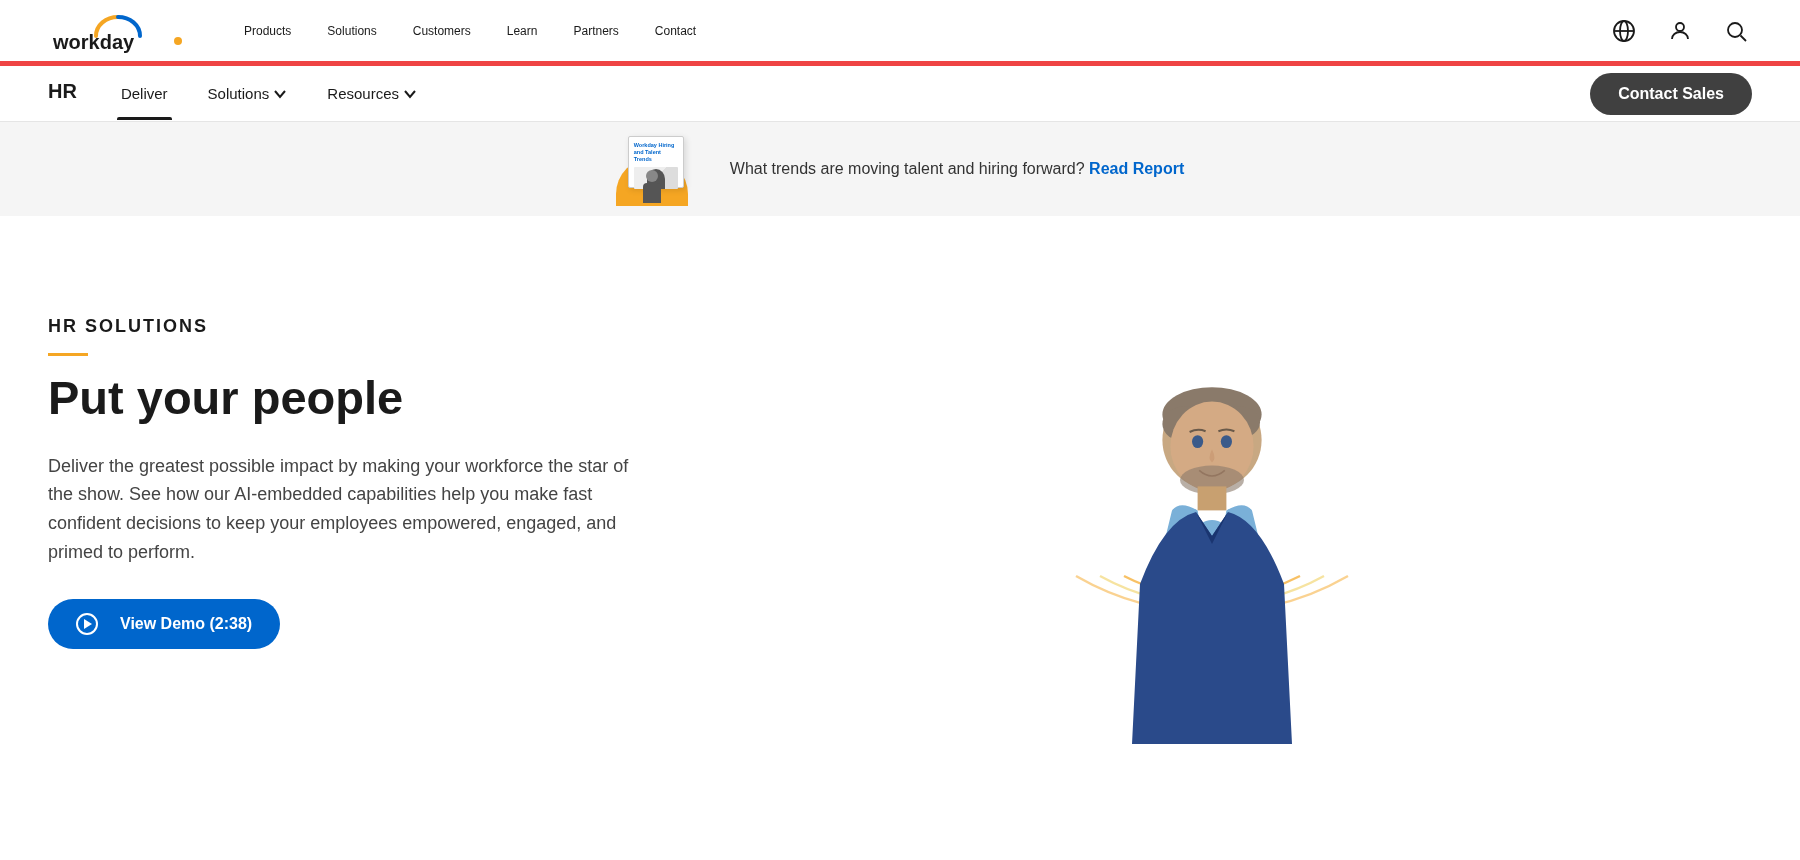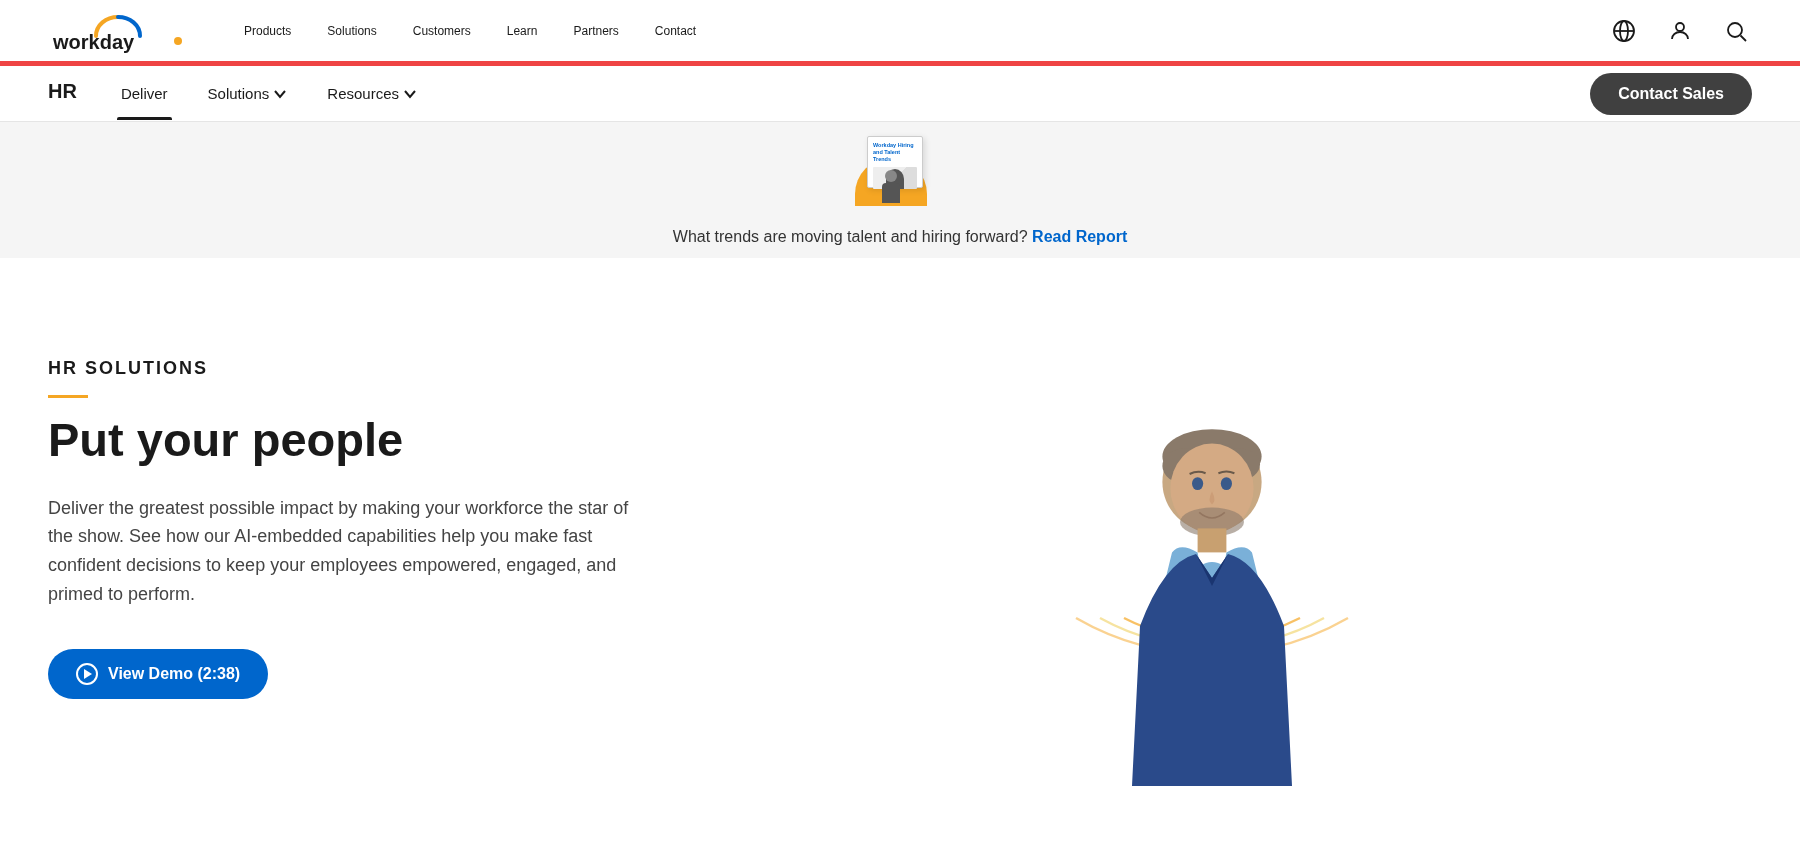--- a/index.html
+++ b/index.html
@@ -54,21 +54,20 @@
       background: #404040; color: #fff; border: none;
       padding: 12px 28px; border-radius: 50px;
       font-size: 16px; font-weight: 600; cursor: pointer;
     }
 
     
     .banner {
       background: #f5f5f5; display: flex; align-items: center;
       justify-content: center; padding: 12px 48px; gap: 24px;
       min-height: 80px;
-      flex-direction: column;
     }
     .banner-image-container {
       position: relative; width: 90px; height: 70px; flex-shrink: 0;
     }
     .banner-text { font-size: 16px; color: #333; }
     .banner-link { color: #0066cc; font-weight: 600; cursor: pointer; text-decoration: none; }
 
     
     .hero {
       display: flex; align-items: flex-start; padding: 80px 48px 60px 48px;
@@ -81,27 +80,27 @@
     }
     .hero-label-underline {
       width: 40px; height: 3px; background: #f5a623; margin-top: 6px;
     }
     .hero-title {
       font-size: 47px; font-weight: 800; color: #1a1a1a;
       line-height: 1.1; margin-bottom: 28px; margin-top: 16px;
     }
     .hero-desc {
       font-size: 18px; color: #444; line-height: 1.6;
-      max-width: 600px; margin-bottom: 40px;
+      max-width: 600px; margin-bottom: 32px;
     }
     .view-demo-btn {
       background: #0066cc; color: #fff; border: none;
       padding: 14px 28px; border-radius: 50px;
       font-size: 16px; font-weight: 600; cursor: pointer;
-      display: inline-flex; align-items: center; gap: 10px;
+      display: inline-flex; align-items: center; gap: 22px;
     }
     .play-icon {
       width: 22px; height: 22px; border-radius: 50%;
       border: 2px solid #fff; display: flex; align-items: center; justify-content: center;
       flex-shrink: 0;
     }
     .play-triangle {
       width: 0; height: 0;
       border-top: 5px solid transparent;
       border-bottom: 5px solid transparent;

